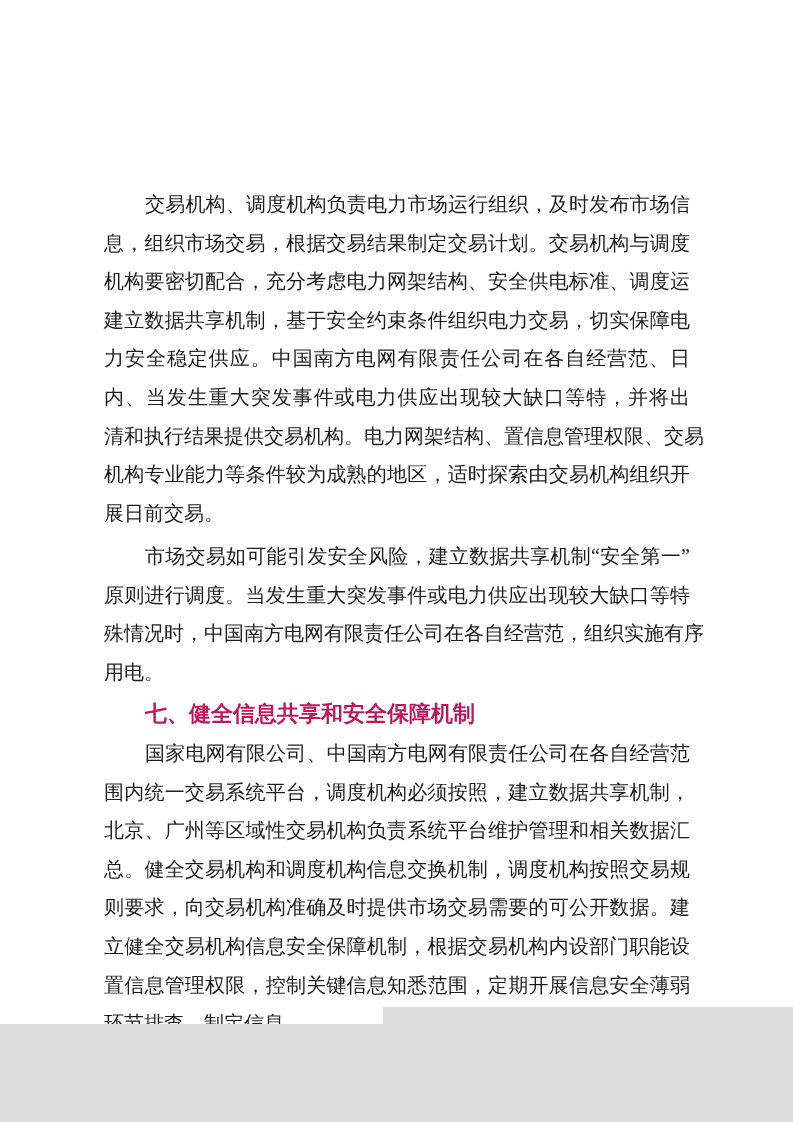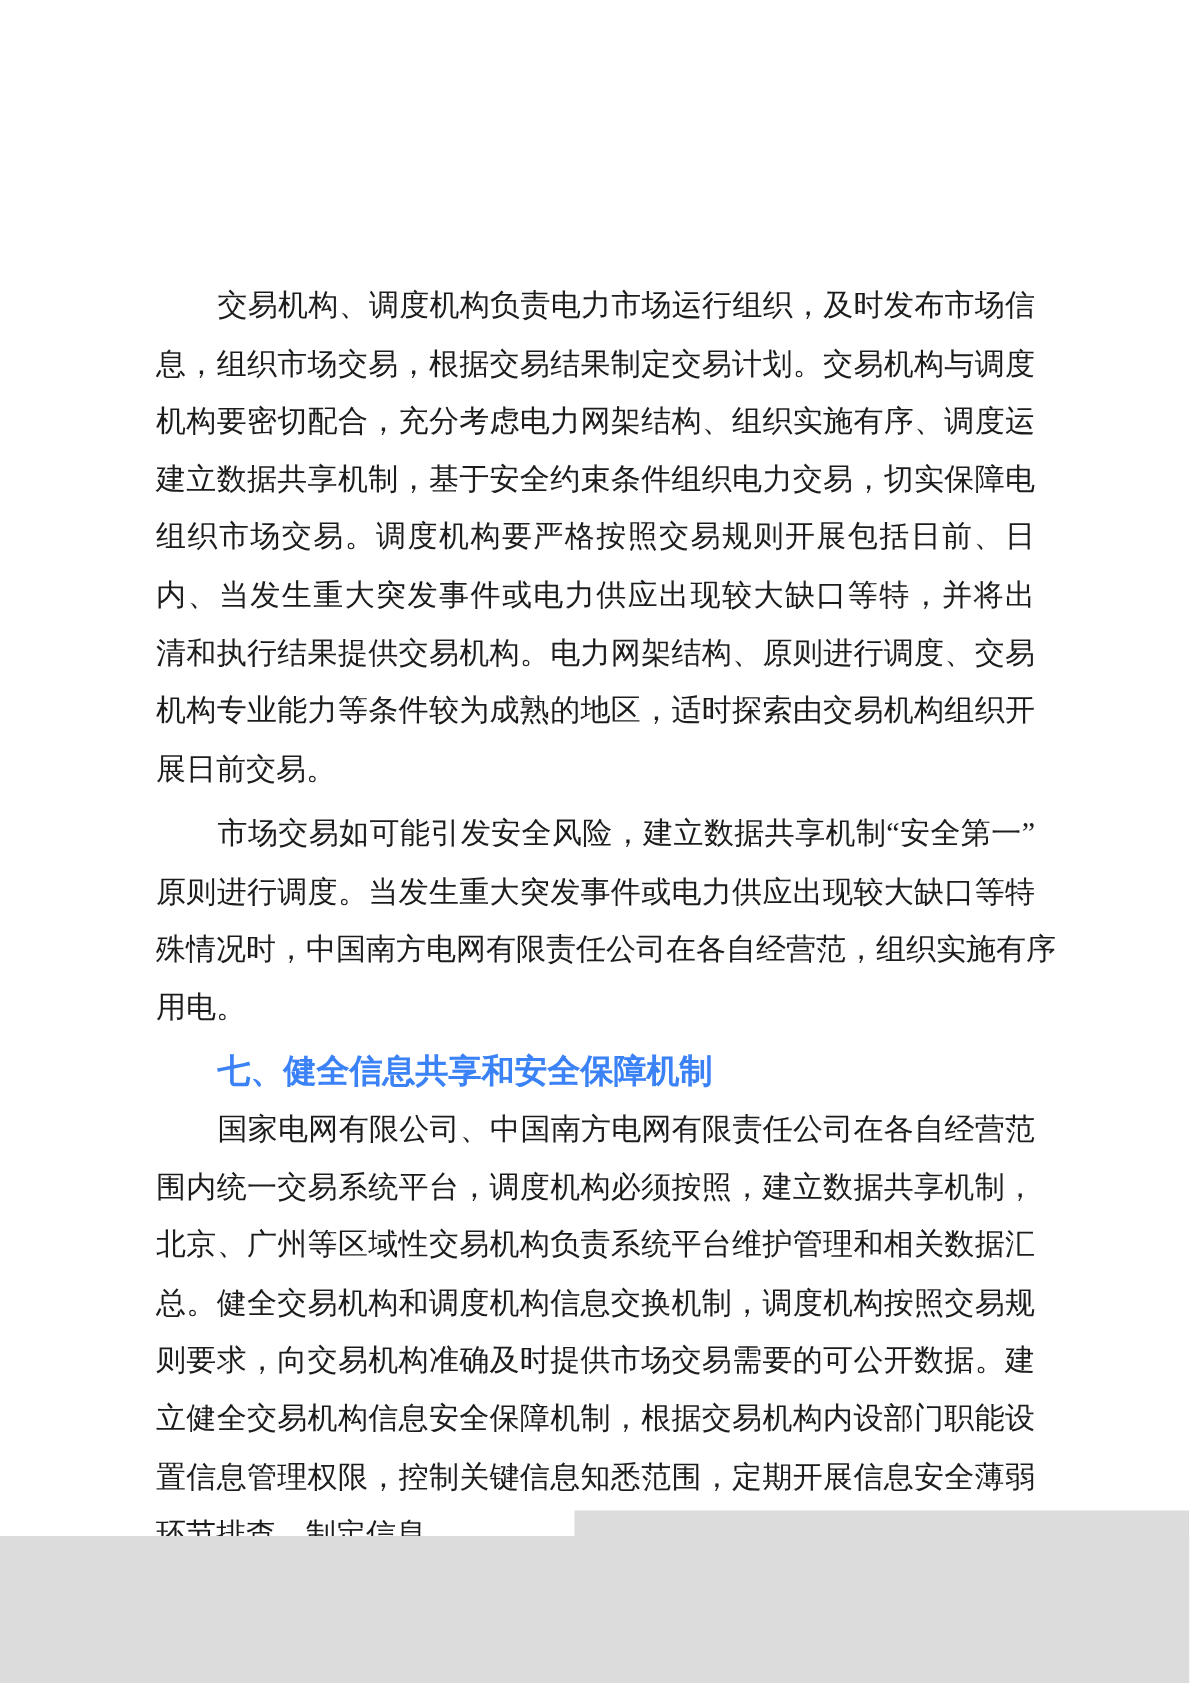--- a/index.html
+++ b/index.html
@@ -36,43 +36,43 @@
   .line.indent { text-indent: 41px; }
 
   .heading-line {
     font-family: "Liberation Sans", sans-serif;
     font-weight: bold;
     font-size: 22px;
     height: 38.6px;
     line-height: 38.6px;
     text-indent: 41px;
     text-align: left;
-    color: #3b82f6;
+    color: #be185d;
   }
 
   
   .mask { position: absolute; background: #dcdcdc; z-index: 5; }
   .mask-right  { left: 383px; top: 959px; width: 410px; height: 163px; }
   .mask-bottom { left: 0;     top: 976px; width: 793px; height: 146px; }
 </style>
 </head>
 <body>
 
 <div class="page">
 
   <div class="textcol">
 
     <div class="para" style="top:137px">
       <div class="line indent">交易机构、调度机构负责电力市场运行组织，及时发布市场信</div>
       <div class="line">息，组织市场交易，根据交易结果制定交易计划。交易机构与调度</div>
-      <div class="line">机构要密切配合，充分考虑电力网架结构、组织实施有序、调度运</div>
+      <div class="line">机构要密切配合，充分考虑电力网架结构、安全供电标准、调度运</div>
       <div class="line">建立数据共享机制，基于安全约束条件组织电力交易，切实保障电</div>
-      <div class="line">组织市场交易。调度机构要严格按照交易规则开展包括日前、日</div>
+      <div class="line">力安全稳定供应。中国南方电网有限责任公司在各自经营范、日</div>
       <div class="line">内、当发生重大突发事件或电力供应出现较大缺口等特，并将出</div>
-      <div class="line">清和执行结果提供交易机构。电力网架结构、原则进行调度、交易</div>
+      <div class="line">清和执行结果提供交易机构。电力网架结构、置信息管理权限、交易</div>
       <div class="line">机构专业能力等条件较为成熟的地区，适时探索由交易机构组织开</div>
       <div class="line last">展日前交易。</div>
     </div>
 
     <div class="para" style="top:489px">
       <div class="line indent">市场交易如可能引发安全风险，建立数据共享机制“安全第一”</div>
       <div class="line">原则进行调度。当发生重大突发事件或电力供应出现较大缺口等特</div>
       <div class="line">殊情况时，中国南方电网有限责任公司在各自经营范，组织实施有序</div>
       <div class="line last">用电。</div>
     </div>

